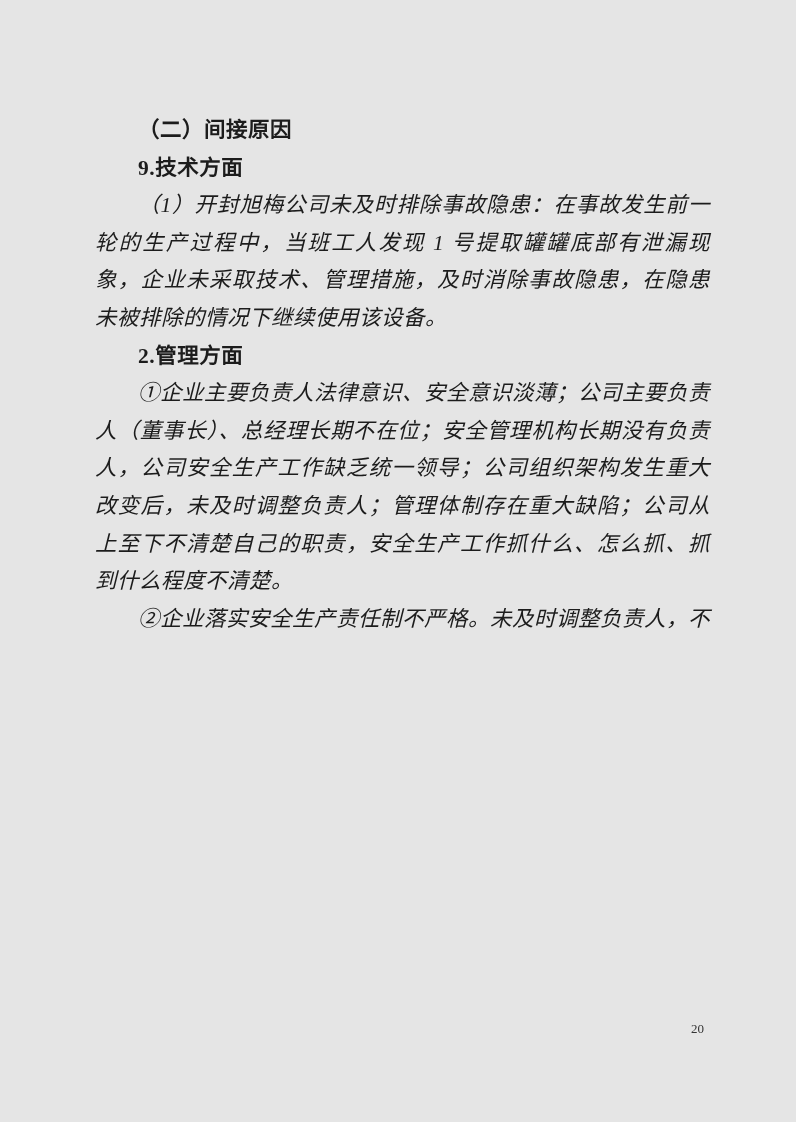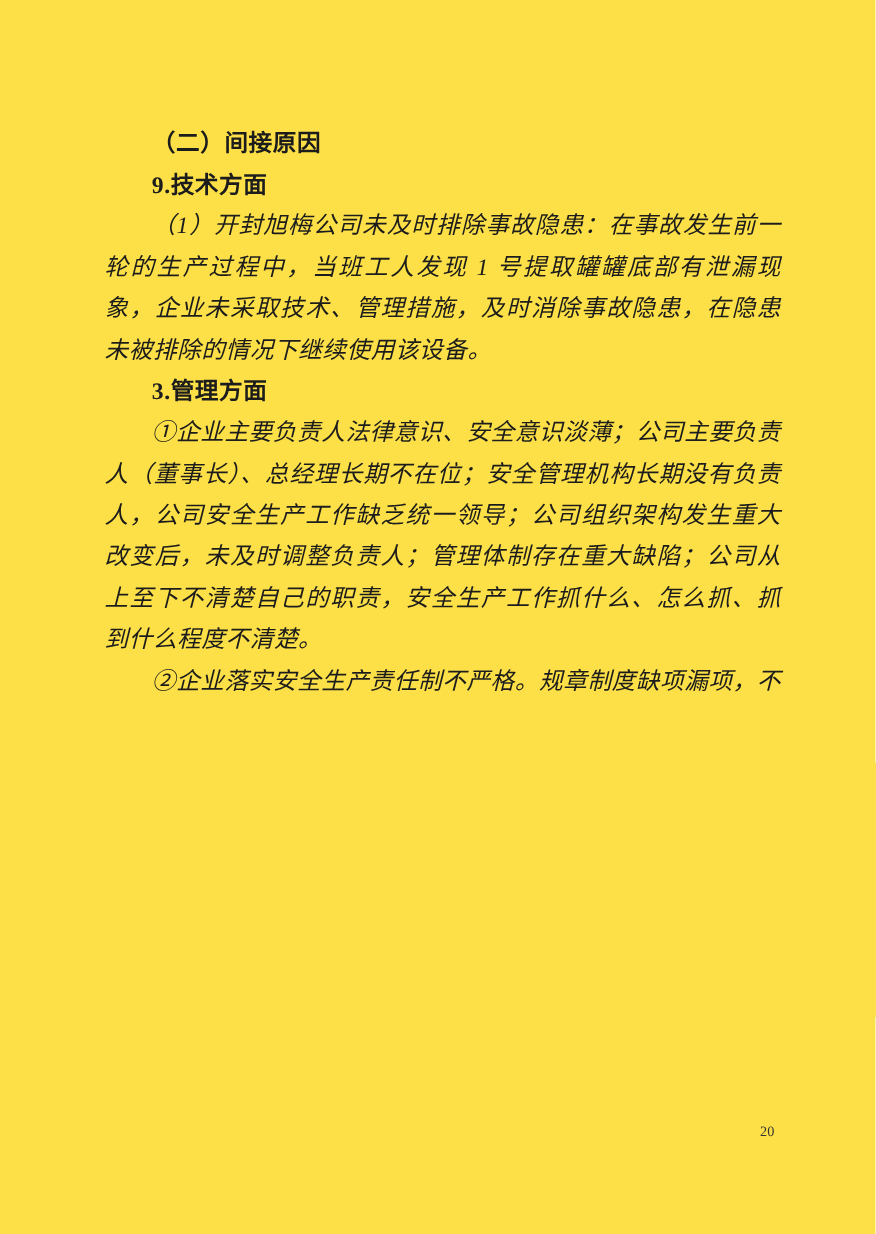--- a/index.html
+++ b/index.html
@@ -4,21 +4,21 @@
 <style>
   html, body {
     margin: 0;
     padding: 0;
     background: #ffffff;
   }
   .page {
     position: relative;
     width: 796px;
     height: 1122px;
-    background: #fde047;
+    background: #e5e5e5;
     overflow: hidden;
     font-family: "Liberation Serif", "DejaVu Serif", serif;
     color: #1c1c1c;
     box-sizing: border-box;
     padding-left: 40px;
   }
   .content {
     position: absolute;
     top: 112px;
     left: 95px;
@@ -52,19 +52,19 @@
   }
 </style>
 </head>
 <body>
 
 <div class="page">
   <div class="content">
     <p class="block heading">（二）间接原因</p>
     <p class="block heading">9.技术方面</p>
     <p class="block paragraph">（1）开封旭梅公司未及时排除事故隐患：在事故发生前一轮的生产过程中，当班工人发现 1 号提取罐罐底部有泄漏现象，企业未采取技术、管理措施，及时消除事故隐患，在隐患未被排除的情况下继续使用该设备。</p>
-    <p class="block heading">3.管理方面</p>
+    <p class="block heading">2.管理方面</p>
     <p class="block paragraph">①企业主要负责人法律意识、安全意识淡薄；公司主要负责人（董事长）、总经理长期不在位；安全管理机构长期没有负责人，公司安全生产工作缺乏统一领导；公司组织架构发生重大改变后，未及时调整负责人；管理体制存在重大缺陷；公司从上至下不清楚自己的职责，安全生产工作抓什么、怎么抓、抓到什么程度不清楚。</p>
-    <p class="block paragraph">②企业落实安全生产责任制不严格。规章制度缺项漏项，不</p>
+    <p class="block paragraph">②企业落实安全生产责任制不严格。未及时调整负责人，不</p>
   </div>
 
   <div class="page-number">20</div>
 </div>
 
 </body></html>

